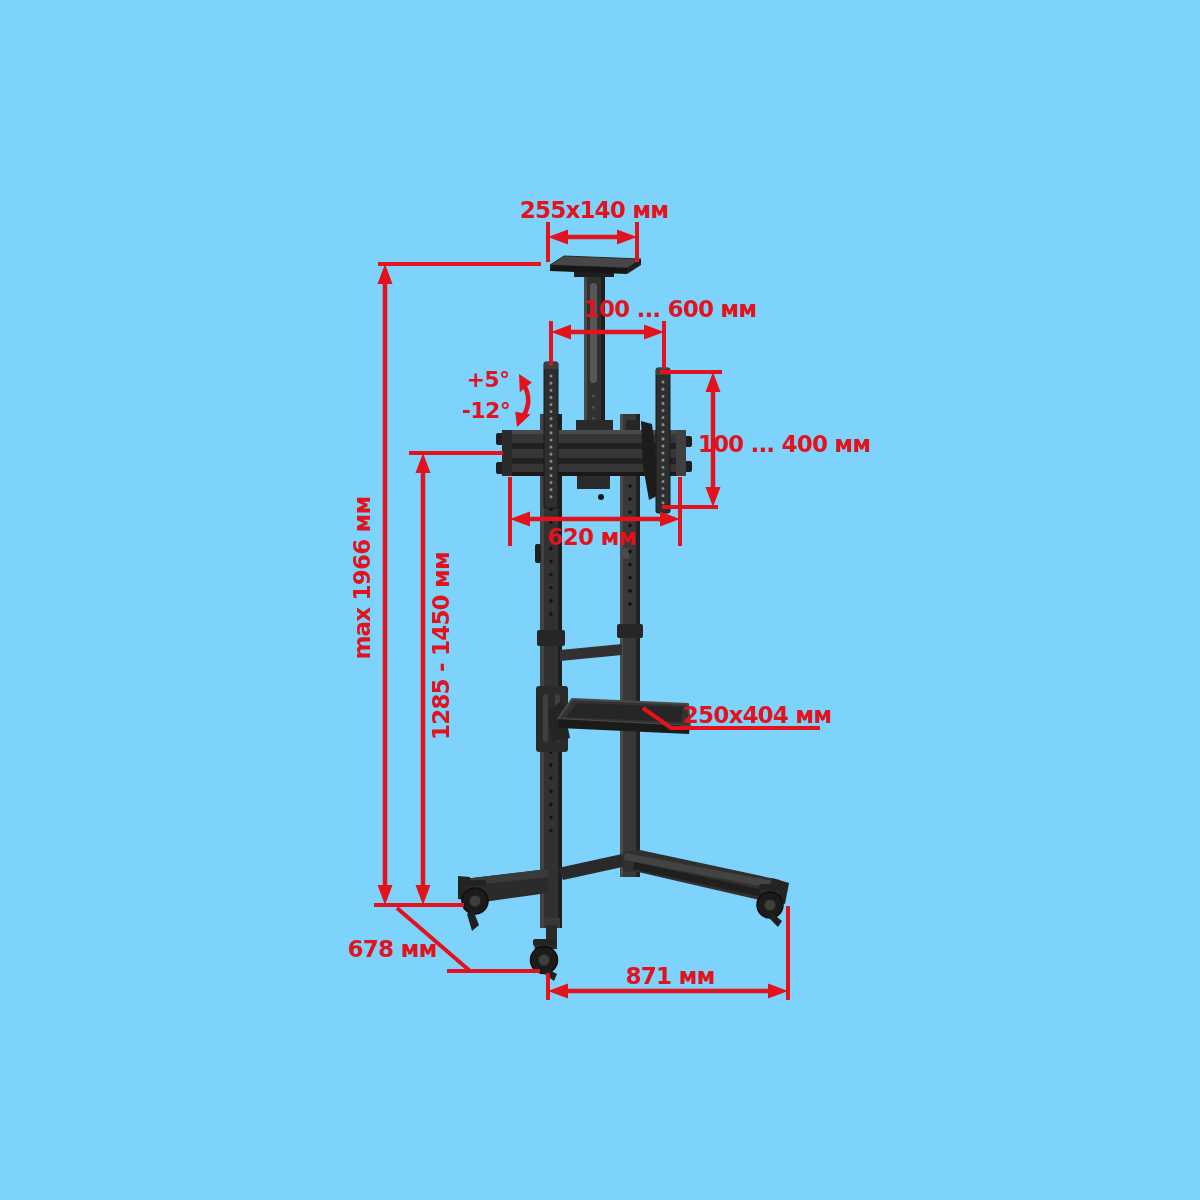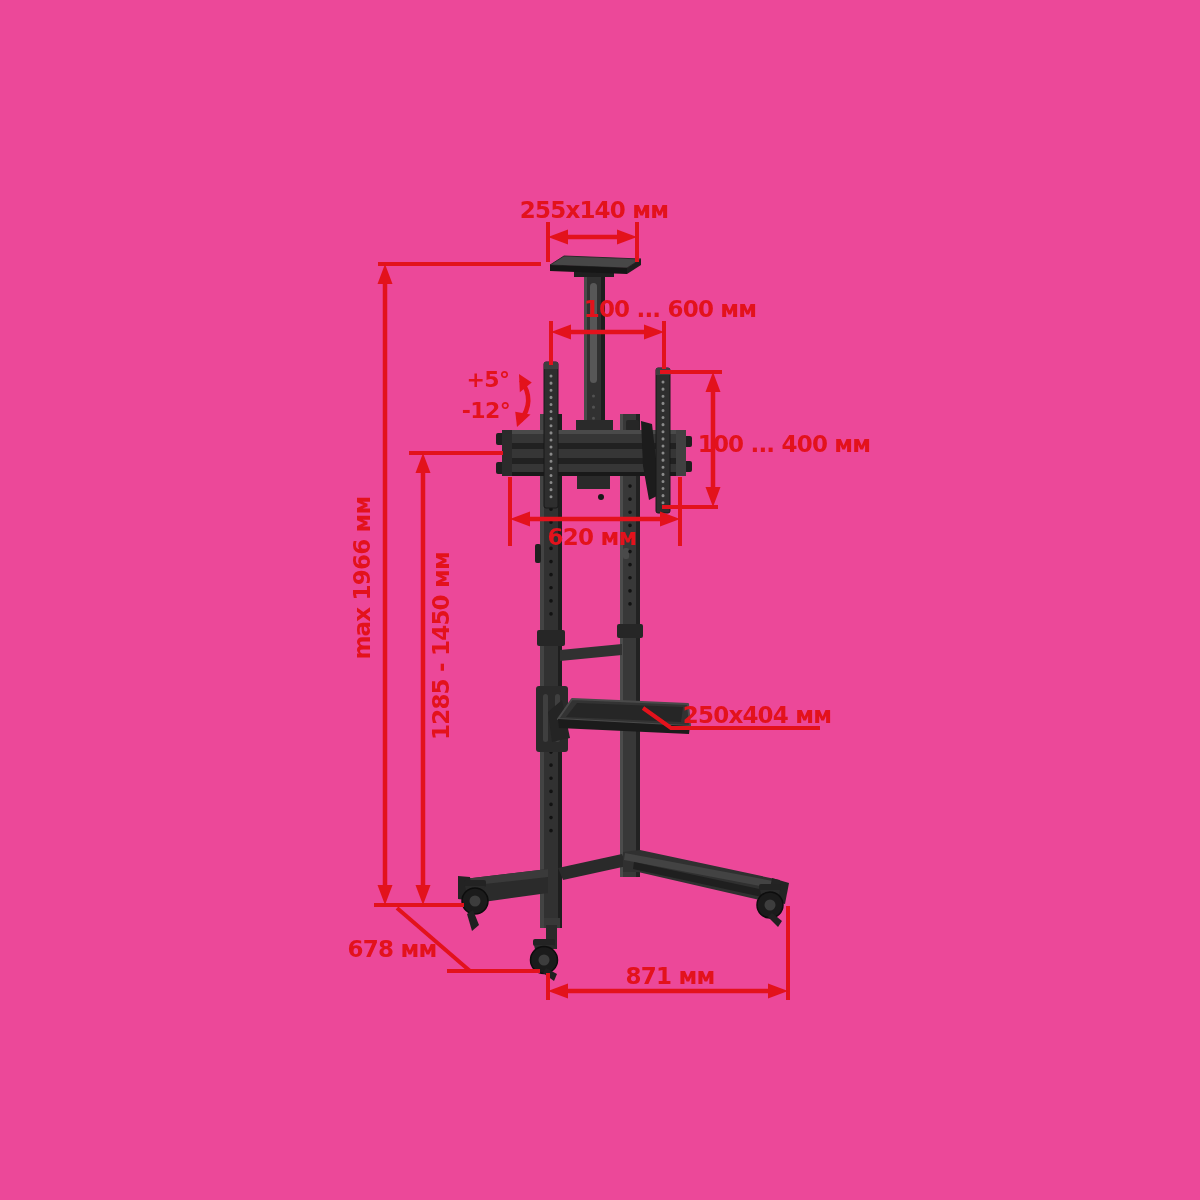--- a/index.html
+++ b/index.html
@@ -1,17 +1,17 @@
 <!DOCTYPE html>
 <html><head>
 <meta charset="utf-8">
 <style>
   html,body{margin:0;padding:0;background:#ffffff;}
   .canvas{
-    position:relative;width:1200px;height:1200px;background:#ec4899;overflow:hidden;
+    position:relative;width:1200px;height:1200px;background:#7dd3fc;overflow:hidden;
     font-family:"DejaVu Sans","Liberation Sans",sans-serif;
   }
   svg{display:block}
   .dim-line{stroke:#e3121c;stroke-width:4.5;fill:none;}
   .ext-line{stroke:#e3121c;stroke-width:4;fill:none;}
   .arrow{fill:#e3121c;stroke:none;}
   .dim-text{
     fill:#e3121c;font-size:23px;font-weight:bold;letter-spacing:-0.8px;
     font-family:"DejaVu Sans","Liberation Sans",sans-serif;
   }

